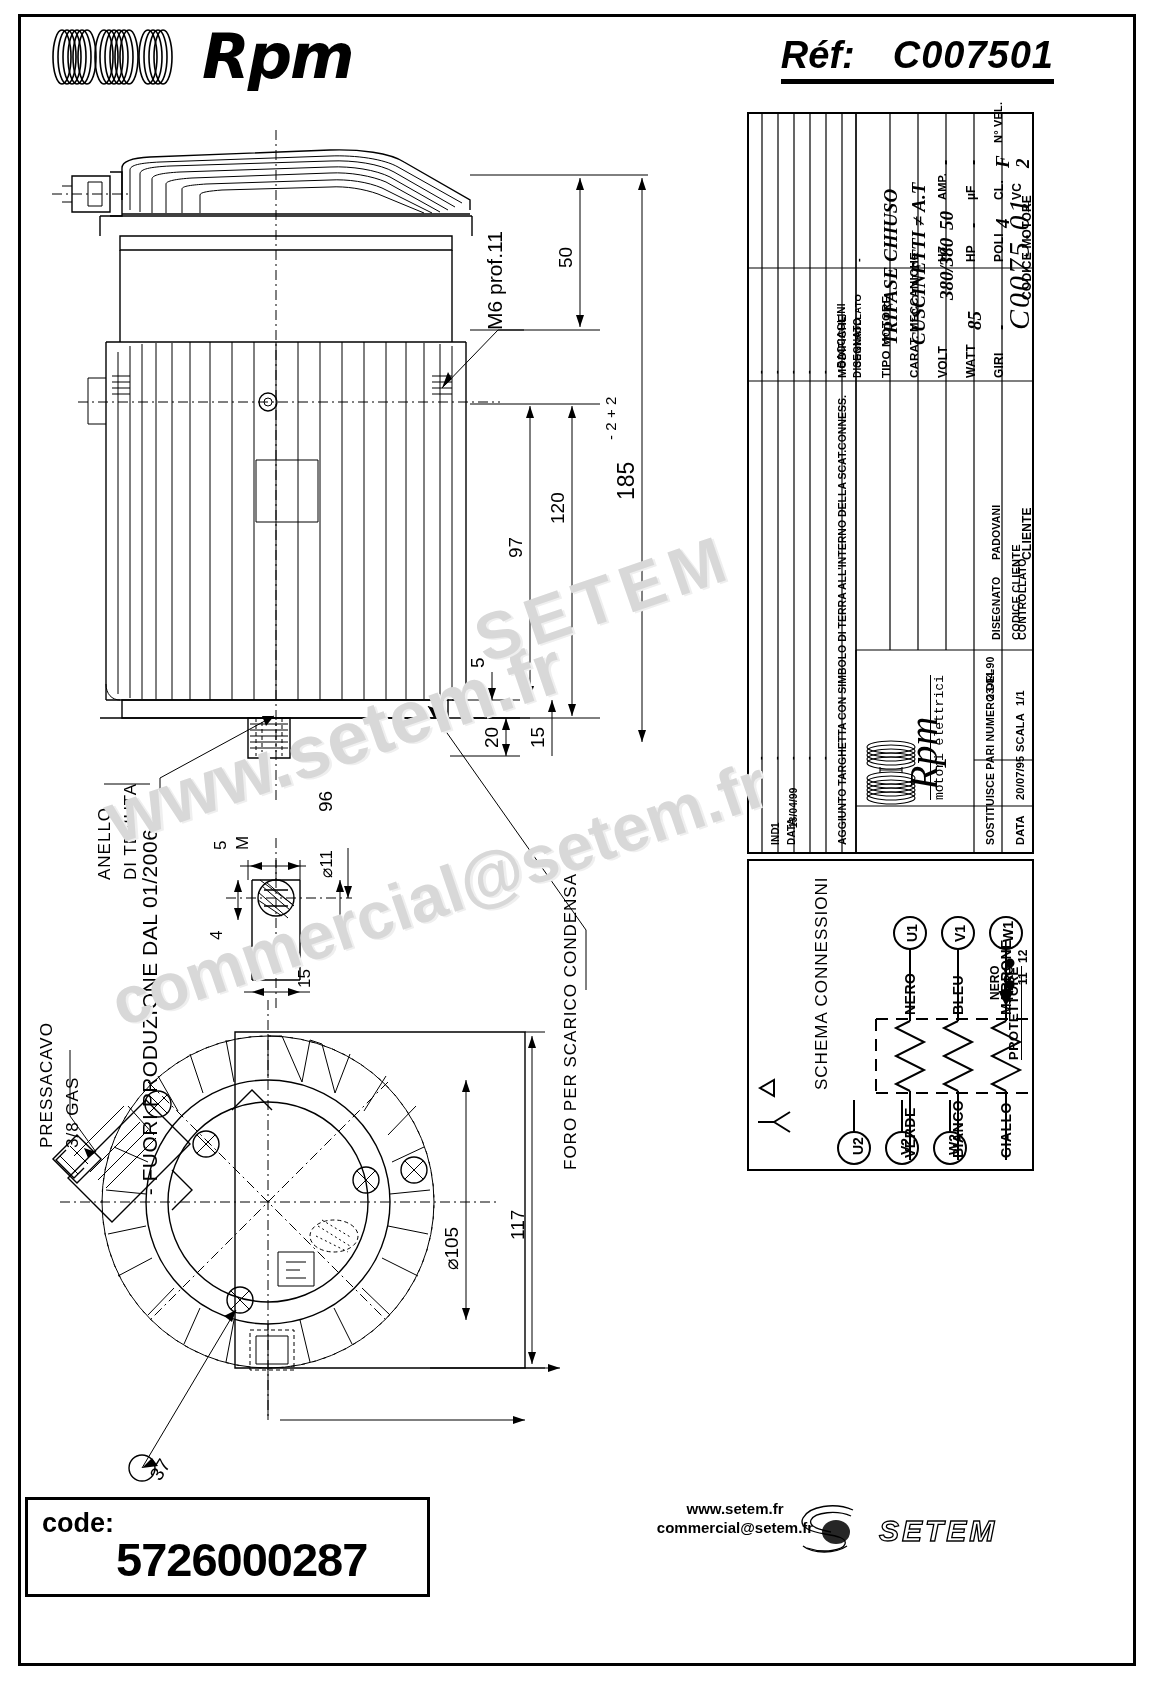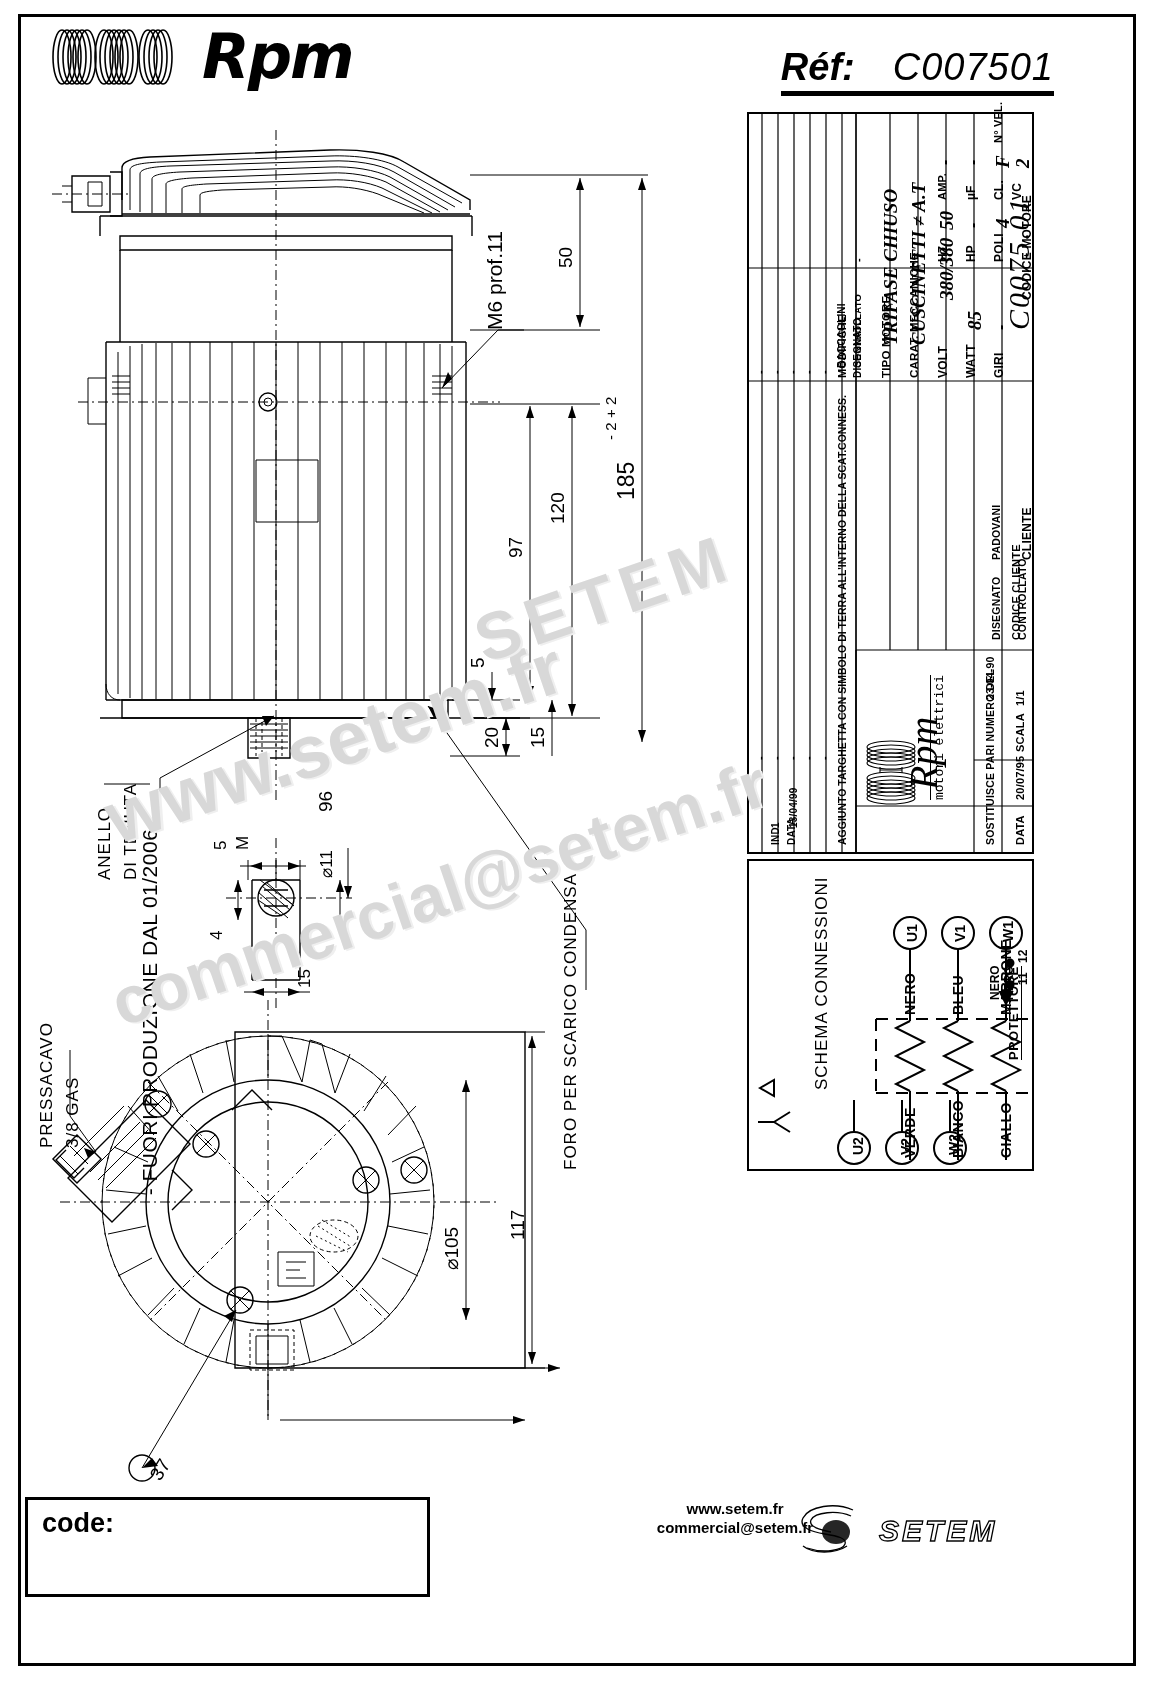--- a/index.html
+++ b/index.html
@@ -11,23 +11,23 @@
   .page{position:absolute;inset:0;}
   .frame{position:absolute;left:18px;top:14px;width:1118px;height:1652px;border:3px solid #000;box-sizing:border-box;}
 
   
   .rpm-logo{position:absolute;left:42px;top:26px;display:flex;align-items:center;gap:10px;}
   .coil-group{display:flex;align-items:center;}
   .coil-group svg{display:block;}
   .rpm-word{font-family:"DejaVu Sans", sans-serif;font-style:italic;font-weight:bold;font-size:62px;letter-spacing:-2px;line-height:1;}
 
   .ref-block{position:absolute;right:100px;top:34px;text-align:left;}
-  .ref-inner{display:flex;align-items:baseline;gap:38px;border-bottom:5px solid #000;padding-bottom:2px;margin-top:12px;}
+  .ref-inner{display:flex;align-items:baseline;gap:38px;border-bottom:5px solid #000;padding-bottom:2px;}
   .ref-label{font-style:italic;font-weight:bold;font-size:38px;}
-  .ref-value{font-style:italic;font-weight:normal;font-size:38px;letter-spacing:1px;}
+  .ref-value{font-style:italic;font-weight:bold;font-size:38px;letter-spacing:1px;}
 
   
   .rot{transform:rotate(-90deg);transform-origin:0 0;white-space:nowrap;position:absolute;}
   .vtxt{position:absolute;white-space:nowrap;transform-origin:50% 50%;}
   .lbl{font-size:9px;font-weight:bold;letter-spacing:.2px;}
   .val-it{font-style:italic;font-weight:bold;}
 
   
   .codebox{position:absolute;left:25px;top:1497px;width:405px;height:100px;border:3px solid #000;box-sizing:border-box;}
   .code-label{position:absolute;left:14px;top:8px;font-size:27px;font-weight:bold;}
@@ -607,20 +607,21 @@
     <div class="rot" style="left:1016px;top:985px;font-size:12px;font-weight:bold;">11</div>
     <div class="rot" style="left:1016px;top:963px;font-size:12px;font-weight:bold;">12</div>
   </div>
 
   <div class="wm wm1">www.setem.fr</div>
   <div class="wm wm2">commercial@setem.fr</div>
   <div class="wm wm3" style="letter-spacing:8px;">SETEM</div>
 
   <div class="codebox">
     <div class="code-label">code:</div>
+    <div class="code-value">5726000287</div>
   </div>
 
   <div class="setem-info">
     <div class="setem-line1">www.setem.fr</div>
     <div class="setem-line1">commercial@setem.fr</div>
   </div>
 
   <div class="setem-logo">
     <span>
       <svg width="78" height="58" viewBox="0 0 78 58">

